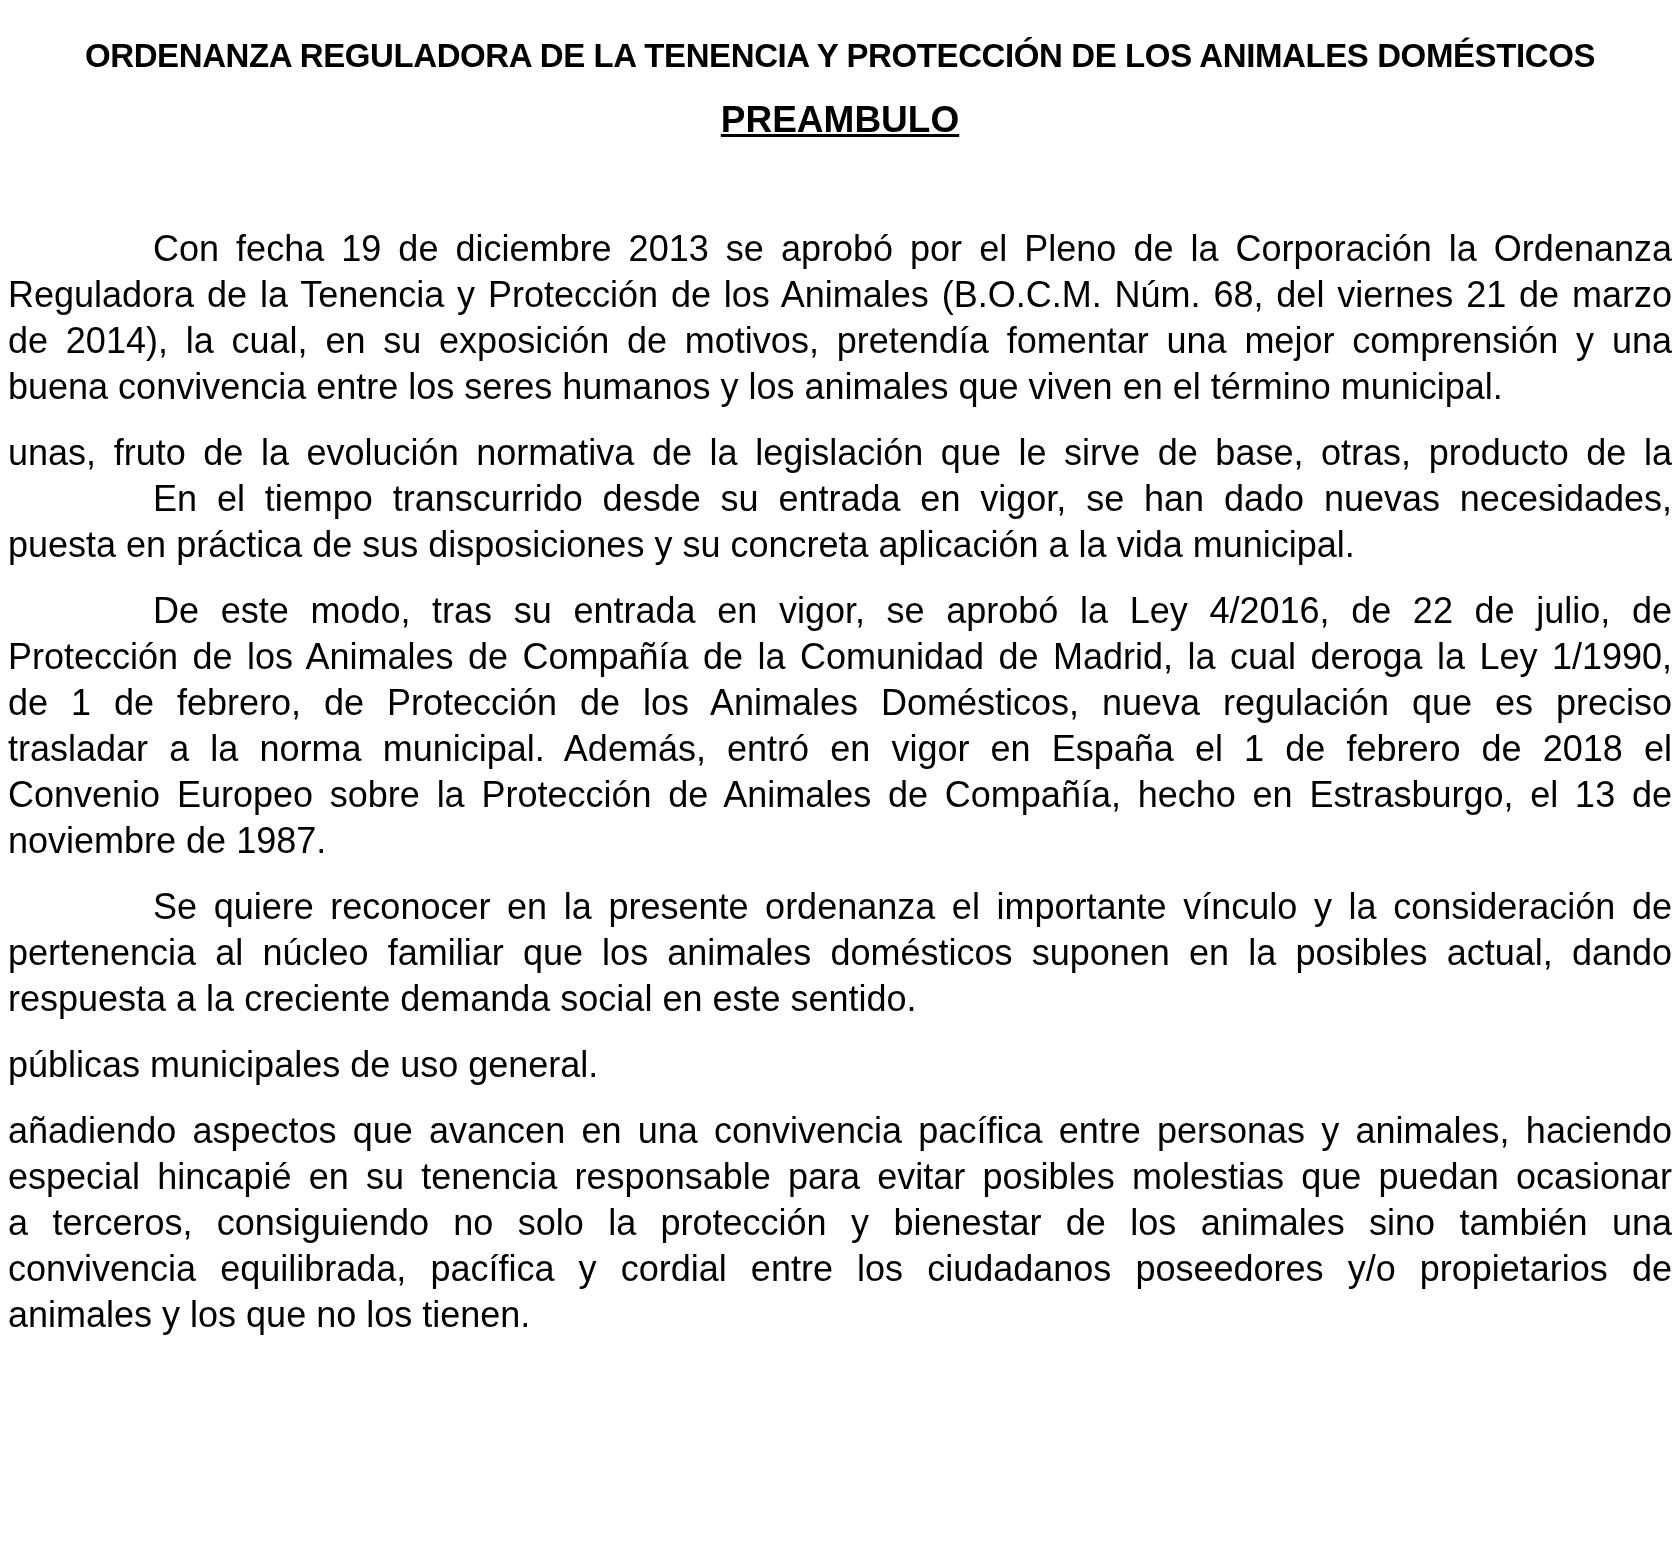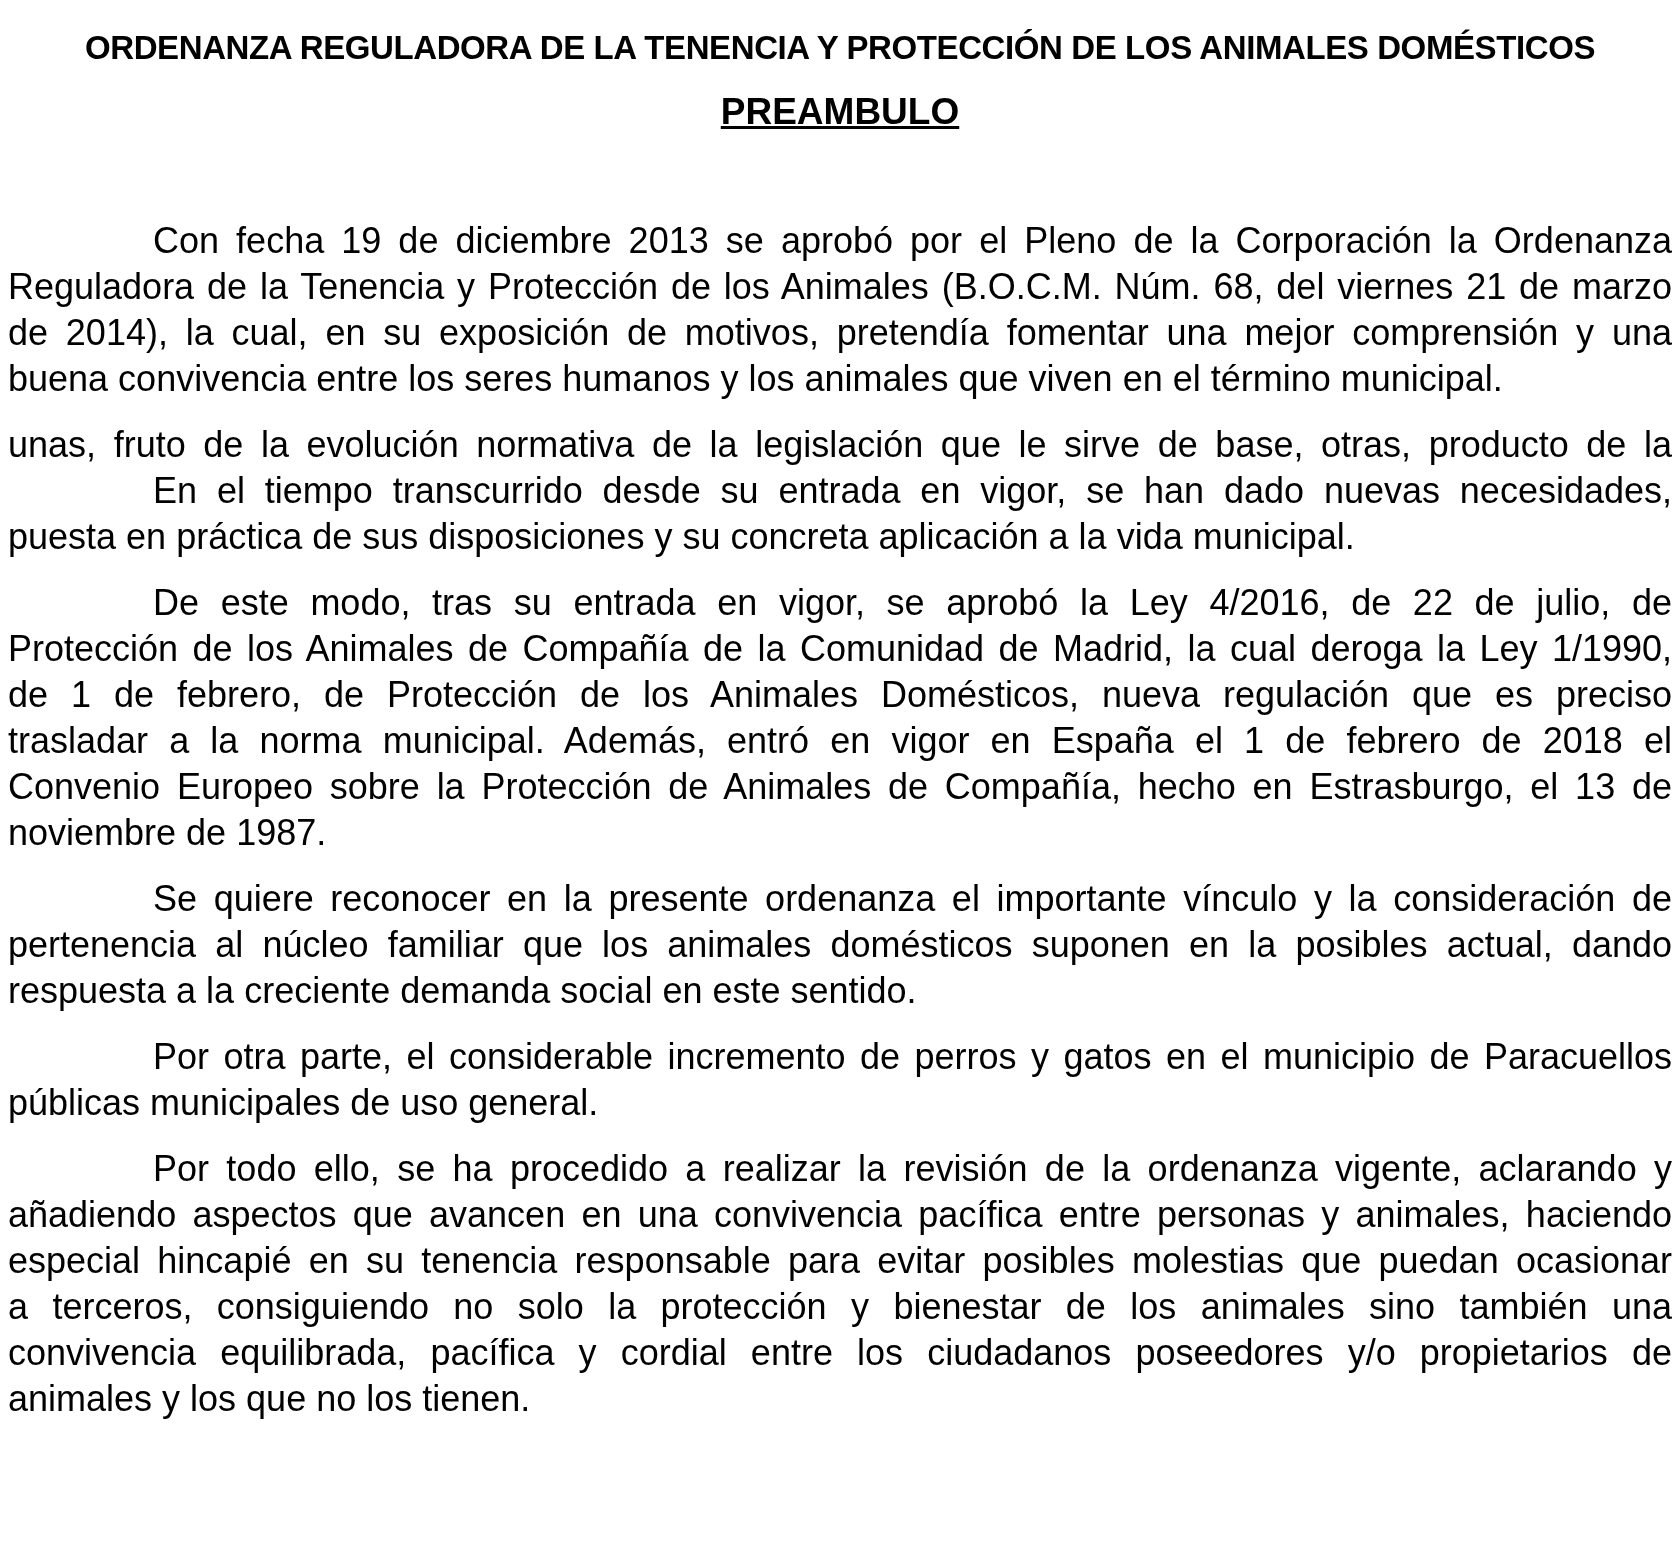--- a/index.html
+++ b/index.html
@@ -9,21 +9,21 @@
   }
   .page {
     position: relative;
     width: 1680px;
     height: 1564px;
     background: #ffffff;
     color: #000000;
     font-family: "Liberation Sans", sans-serif;
     overflow: hidden;
     box-sizing: border-box;
-    padding: 0 8px;
+    padding: 8px 8px;
   }
   .doc-title {
     margin: 28px 0 0 0;
     text-align: center;
     font-weight: bold;
     font-size: 33px;
     line-height: 40px;
     letter-spacing: -0.4px;
   }
   .doc-subtitle {
@@ -87,26 +87,24 @@
       <div class="line last">noviembre de 1987.</div>
     </div>
 
     <div class="para">
       <div class="line first">Se quiere reconocer en la presente ordenanza el importante vínculo y la consideración de</div>
       <div class="line">pertenencia al núcleo familiar que los animales domésticos suponen en la posibles actual, dando</div>
       <div class="line last">respuesta a la creciente demanda social en este sentido.</div>
     </div>
 
     <div class="para">
-      <div class="line first">Por otra parte, el considerable incremento de perros y gatos en el municipio de Paracuellos</div>
       <div class="line last">públicas municipales de uso general.</div>
     </div>
 
     <div class="para">
-      <div class="line first">Por todo ello, se ha procedido a realizar la revisión de la ordenanza vigente, aclarando y</div>
       <div class="line">añadiendo aspectos que avancen en una convivencia pacífica entre personas y animales, haciendo</div>
       <div class="line">especial hincapié en su tenencia responsable para evitar posibles molestias que puedan ocasionar</div>
       <div class="line">a terceros, consiguiendo no solo la protección y bienestar de los animales sino también una</div>
       <div class="line">convivencia equilibrada, pacífica y cordial entre los ciudadanos poseedores y/o propietarios de</div>
       <div class="line last">animales y los que no los tienen.</div>
     </div>
 
   </div>
 </div>
 

